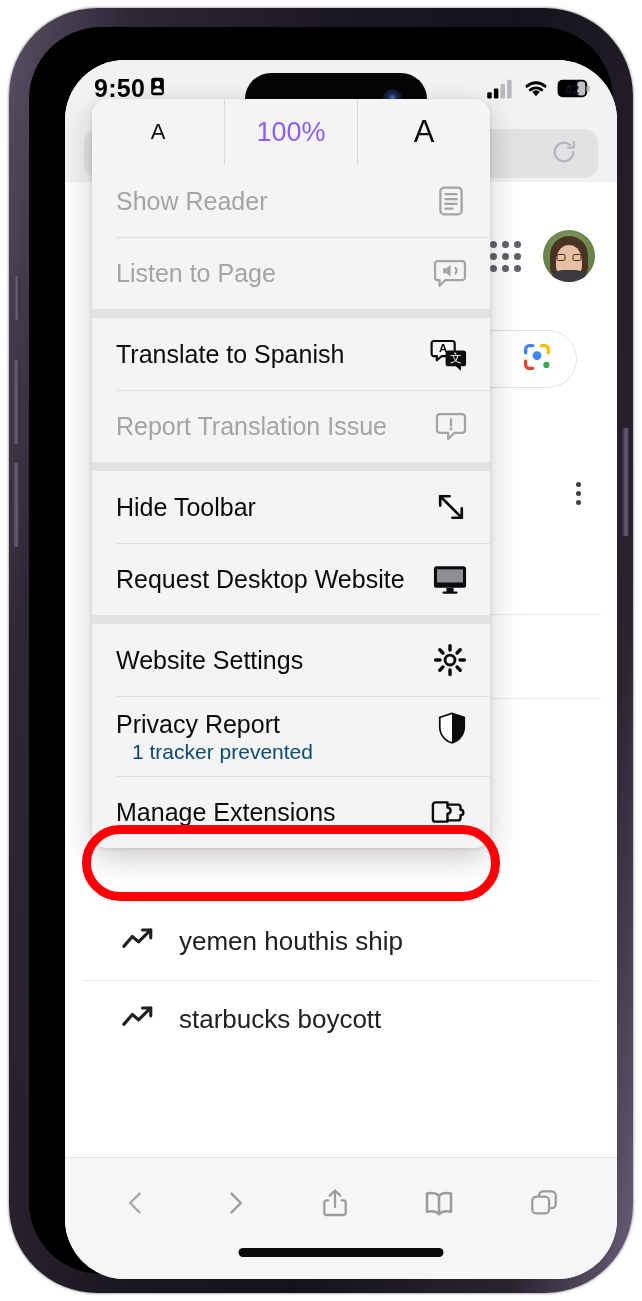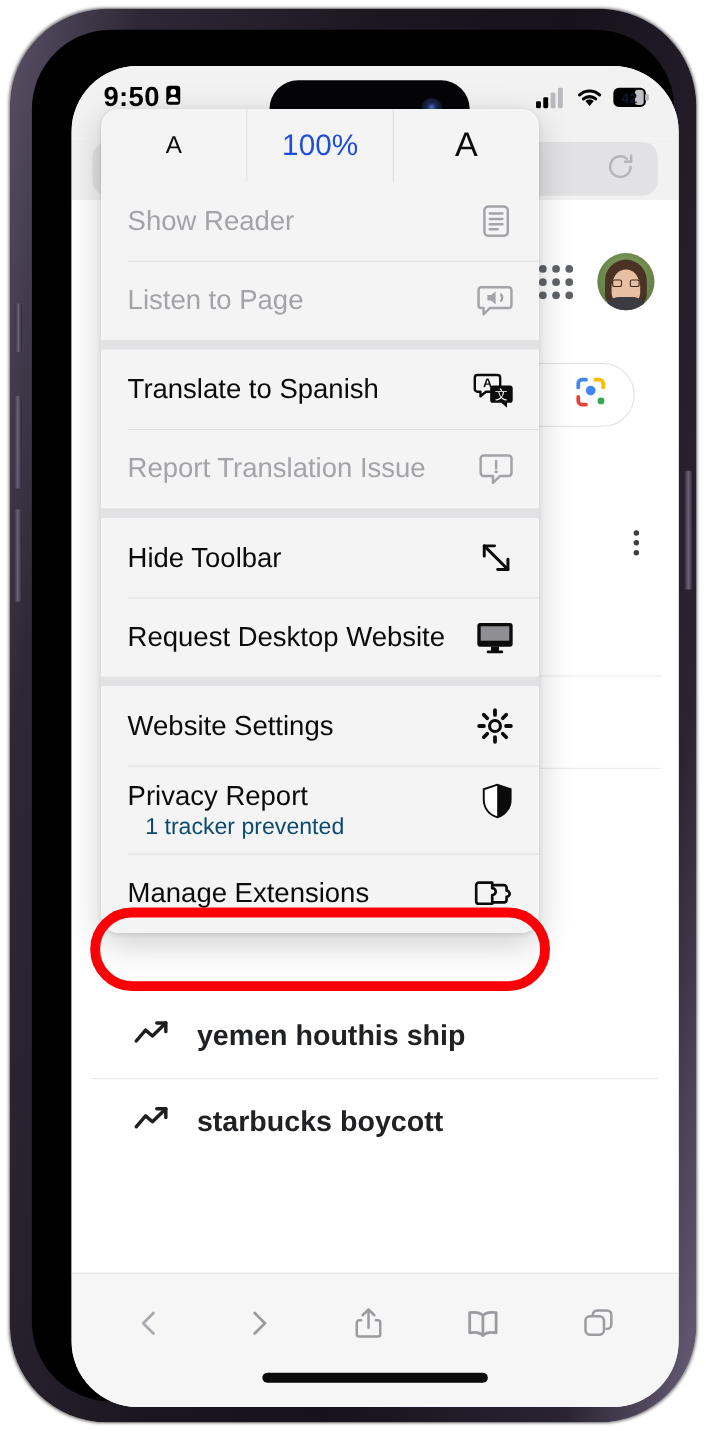--- a/index.html
+++ b/index.html
@@ -188,21 +188,21 @@
   #page-result-dogs   { top: 388px; }
   #page-result-traffic{ top: 470px; }
   .page-result-divider {
     position: absolute; left: 56px; width: 480px; height: 1px; background: #ebebeb;
   }
   #page-divider-1 { top: 432px; }
   #page-divider-2 { top: 516px; }
 
   
   #trending-list {
-    position: absolute; left: 0; top: 720px; width: 552px; font-weight: bold;
+    position: absolute; left: 0; top: 720px; width: 552px;
   }
   .trending-row {
     position: relative;
     height: 78px;
     display: flex; align-items: center;
     padding-left: 56px;
   }
   .trending-row + .trending-row::before {
     content:''; position:absolute; left:18px; top:0;
     width: 516px; height: 1px; background:#ebebeb;
@@ -242,21 +242,21 @@
   }
   
   #font-size-row { display: flex; height: 66px; }
   .font-size-cell {
     flex: 1; display: flex; align-items: center; justify-content: center;
     background: #f4f4f5;
   }
   #font-decrease-button { border-right: 1px solid #dcdcde; }
   #font-increase-button { border-left: 1px solid #dcdcde; }
   #font-decrease-button span { font-size: 22px; color:#0b0b0b; }
-  #font-zoom-level span { font-size: 27px; color: #1d4ed8; }
+  #font-zoom-level span { font-size: 27px; color: #8b5cf6; }
   #font-increase-button span { font-size: 31px; color:#0b0b0b; }
 
   .menu-group { background: #f4f4f5; }
   .group-gap { height: 9px; background: #e2e2e4; }
   .menu-row {
     position: relative;
     height: 72px;
     display: flex; align-items: center;
     padding: 0 22px 0 24px;
     background: #f4f4f5;

